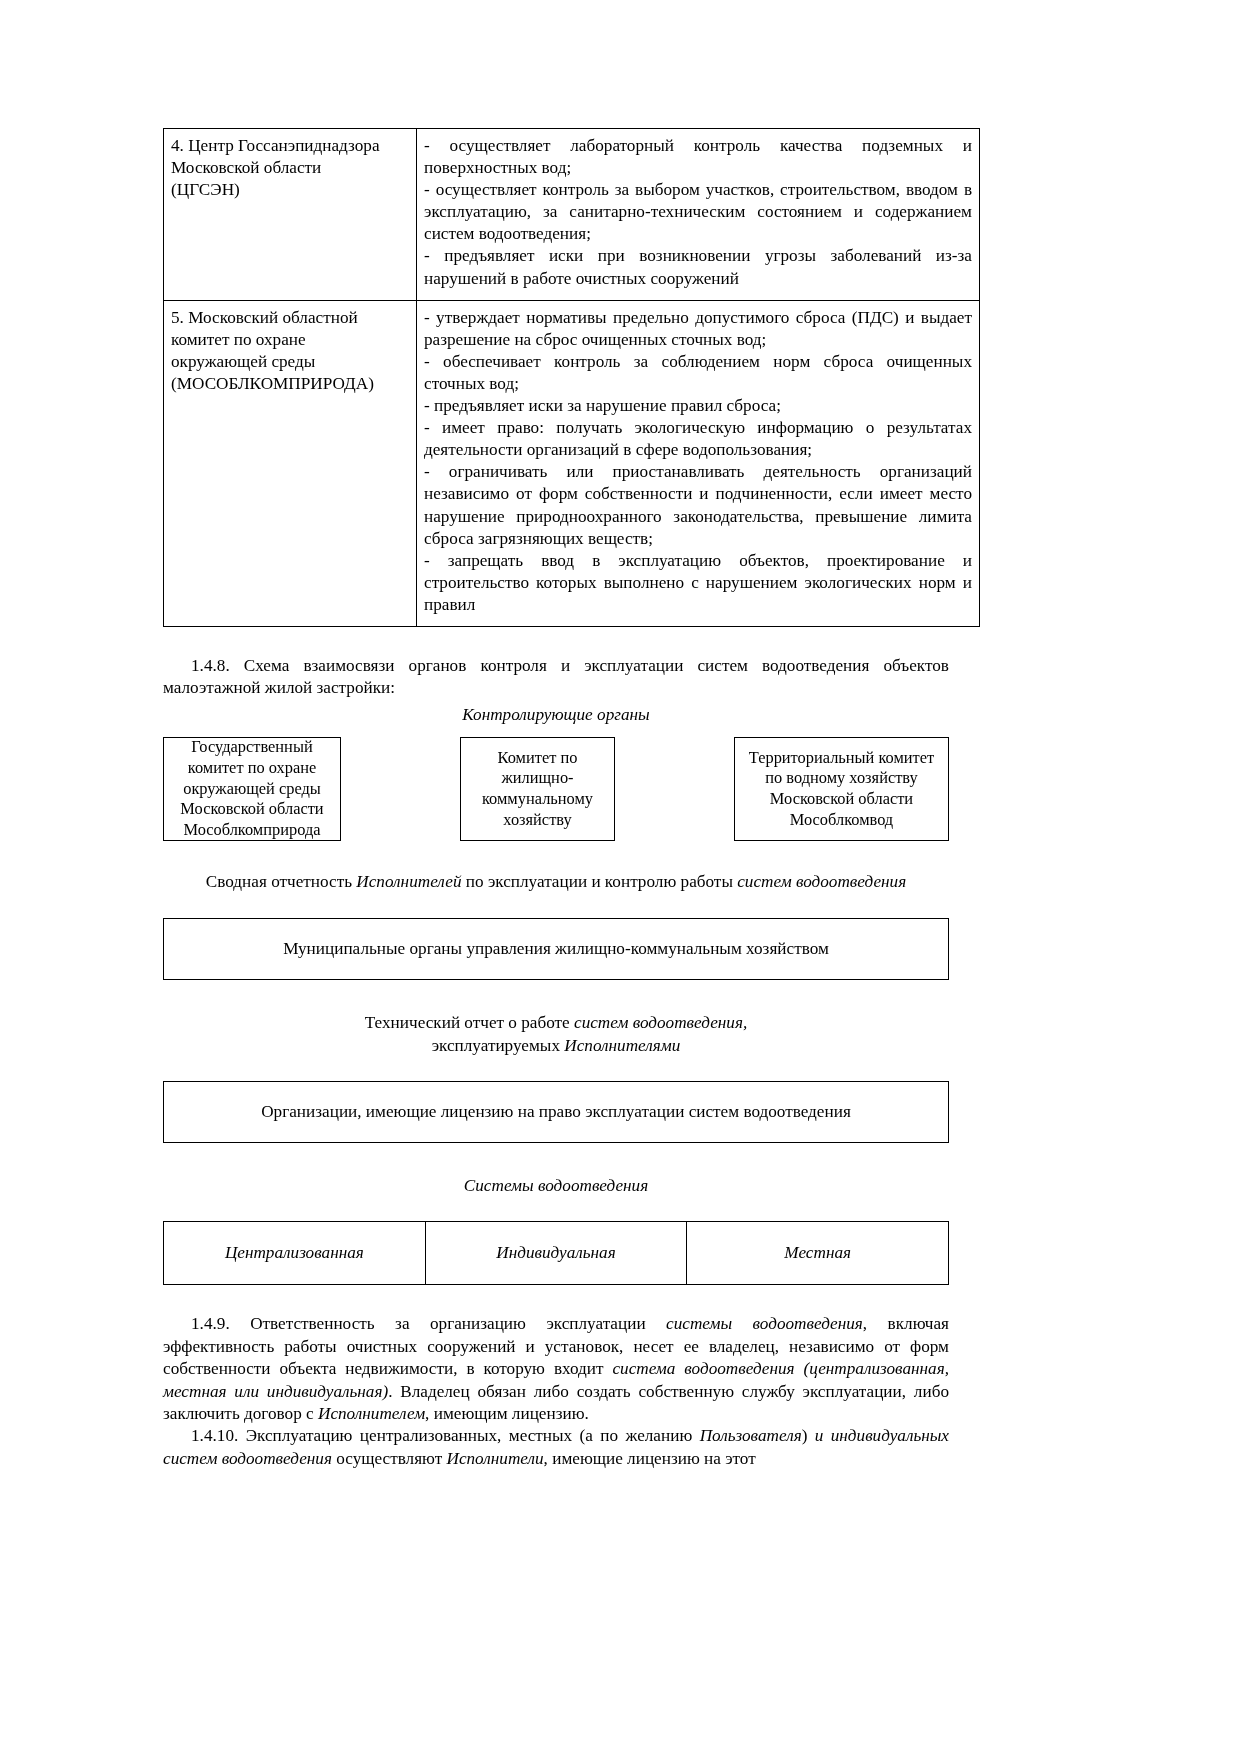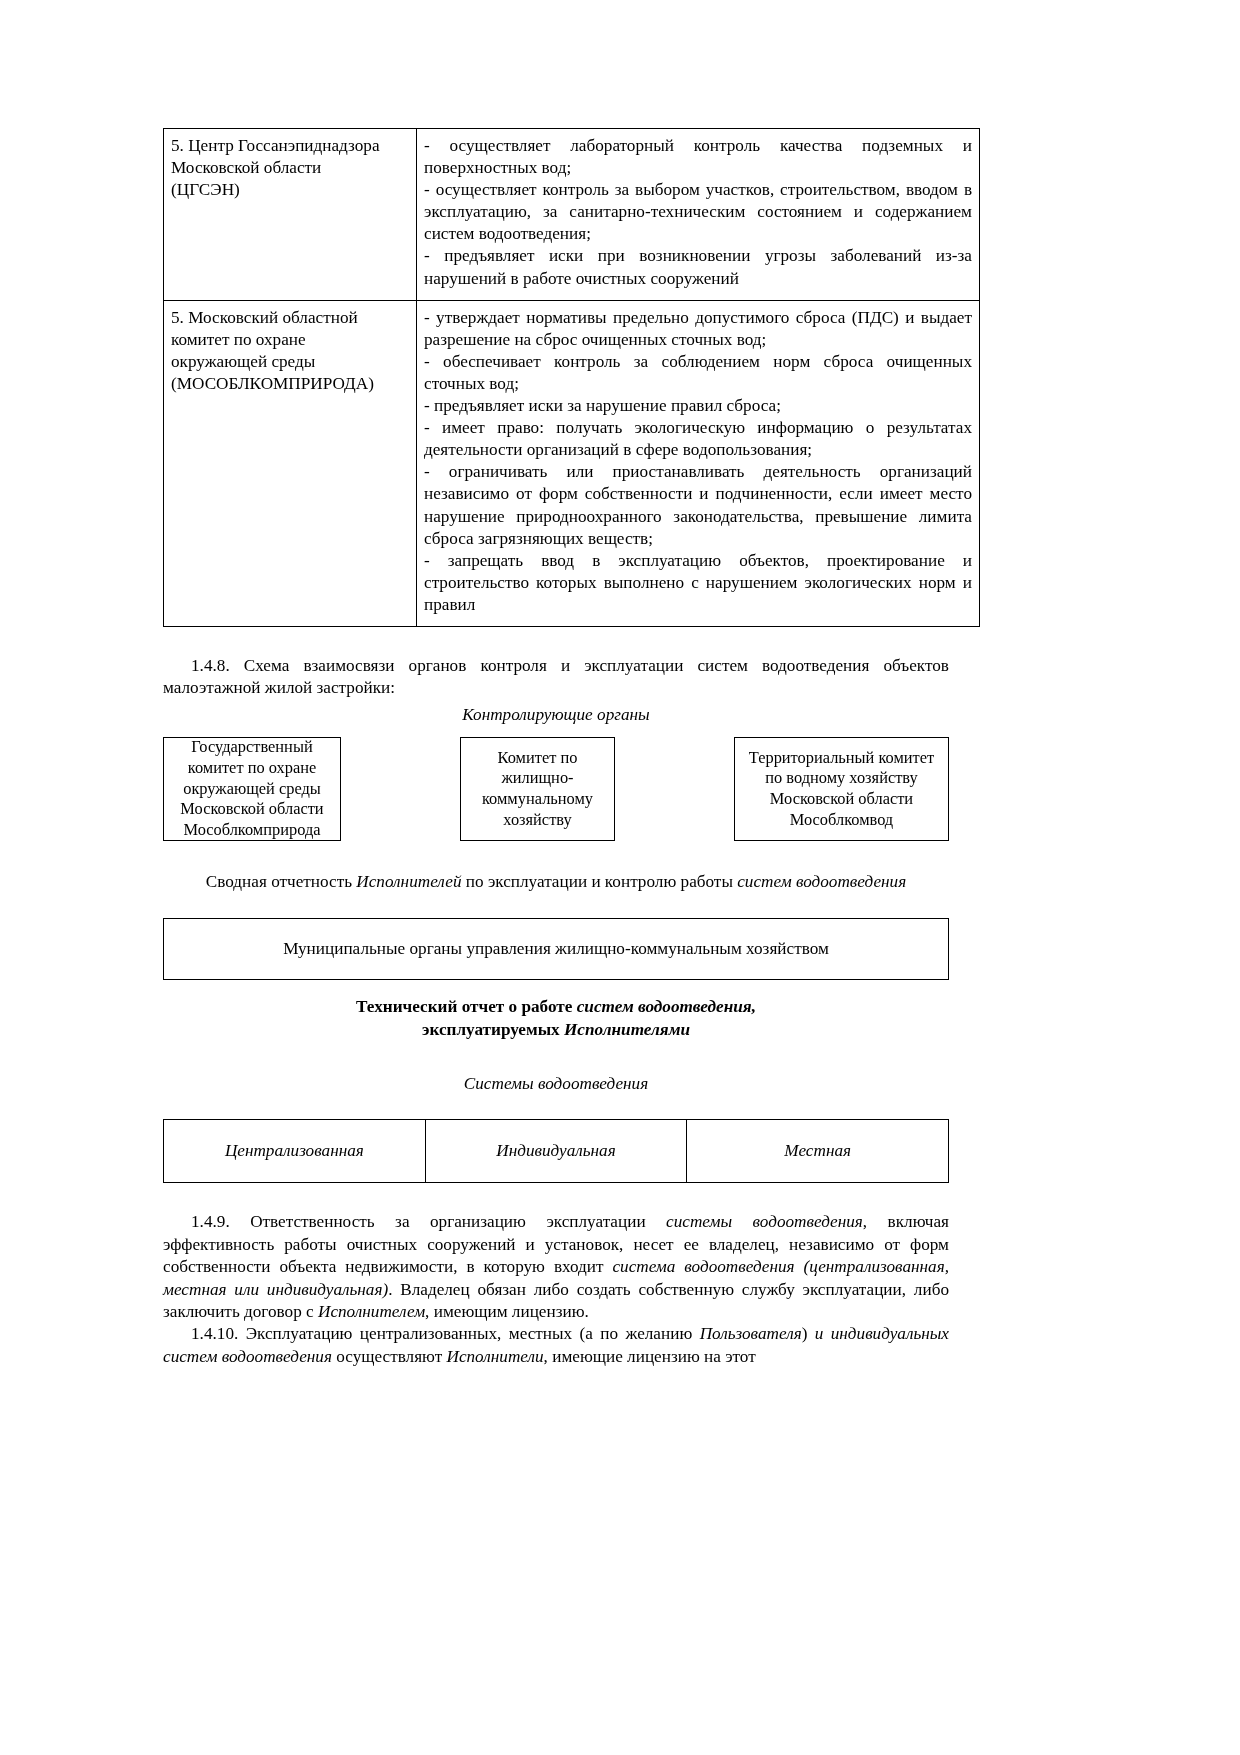--- a/index.html
+++ b/index.html
@@ -118,21 +118,21 @@
 </style>
 </head>
 <body>
 
 <div class="page">
 
   <table class="duty-table">
     <tbody>
       <tr>
         <td class="c-left">
-          <div>5. Центр Госсанэпиднадзора</div>
+          <div>4. Центр Госсанэпиднадзора</div>
           <div>Московской области</div>
           <div>(ЦГСЭН)</div>
         </td>
         <td class="c-right">
           <p class="bullet-para">- осуществляет лабораторный контроль качества подземных и поверхностных вод;</p>
           <p class="bullet-para">- осуществляет контроль за выбором участков, строительством, вводом в эксплуатацию, за санитарно-техническим состоянием и содержанием систем водоотведения;</p>
           <p class="bullet-para">- предъявляет иски при возникновении угрозы заболеваний из-за нарушений в работе очистных сооружений</p>
         </td>
       </tr>
       <tr>
@@ -165,25 +165,26 @@
     <div class="dbox dbox-3">Комитет по жилищно-коммунальному хозяйству</div>
     <div class="dbox dbox-4">Территориальный комитет по водному хозяйству Московской области Мособлкомвод</div>
   </div>
 
   <div class="center-line" style="margin-top:30px;">
     <span>Сводная отчетность </span><span class="ital">Исполнителей</span><span> по эксплуатации и контролю работы </span><span class="ital">систем водоотведения</span>
   </div>
 
   <div class="wide-box" style="margin-top:25px;">Муниципальные органы управления жилищно-коммунальным хозяйством</div>
 
-  <div class="center-line" style="margin-top:16px;font-weight:bold;">
+  <div class="center-line" style="margin-top:32px;">
     <div><span>Технический отчет о работе </span><span class="ital">систем водоотведения,</span></div>
     <div><span>эксплуатируемых </span><span class="ital">Исполнителями</span></div>
   </div>
 
+  <div class="wide-box" style="margin-top:24px;">Организации, имеющие лицензию на право эксплуатации систем водоотведения</div>
 
   <div class="center-line ital" style="margin-top:32px;">Системы водоотведения</div>
 
   <div class="sys-row" style="margin-top:24px;">
     <div class="sys-cell">Централизованная</div>
     <div class="sys-cell">Индивидуальная</div>
     <div class="sys-cell">Местная</div>
   </div>
 
   <p class="para" style="margin-top:28px;"><span>1.4.9. Ответственность за организацию эксплуатации </span><span class="ital">системы водоотведения</span><span>, включая эффективность работы очистных сооружений и установок, несет ее владелец, независимо от форм собственности объекта недвижимости, в которую входит </span><span class="ital">система водоотведения (централизованная, местная или индивидуальная)</span><span>. Владелец обязан либо создать собственную службу эксплуатации, либо заключить договор с </span><span class="ital">Исполнителем</span><span>, имеющим лицензию.</span></p>

